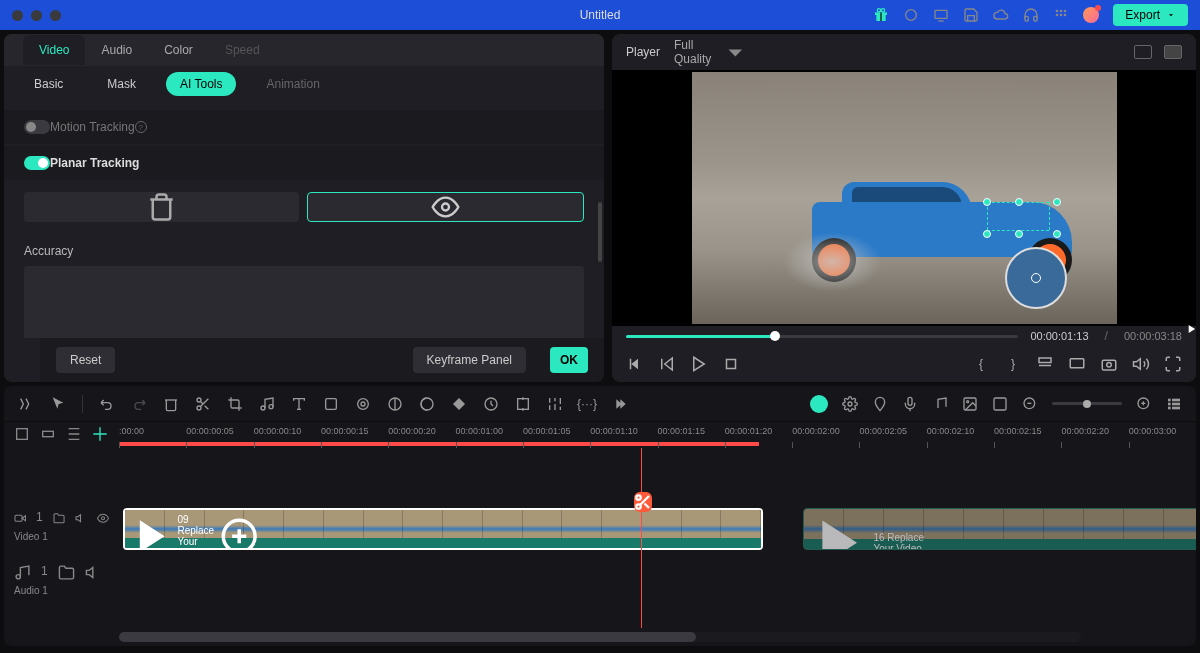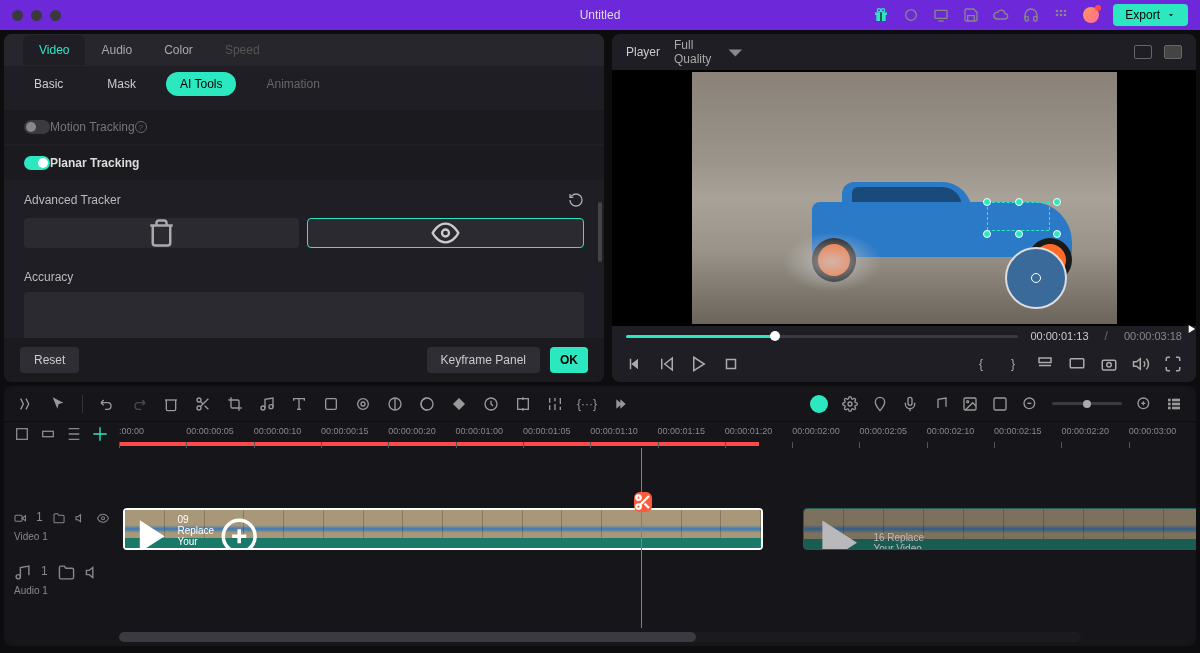--- a/index.html
+++ b/index.html
@@ -1,19 +1,19 @@
 <!DOCTYPE html>
 <html><head>
 <meta charset="utf-8">
 <style>
 * { box-sizing: border-box; margin: 0; padding: 0; font-family: -apple-system, BlinkMacSystemFont, "Segoe UI", sans-serif; }
 body { background: #0d0d0f; color: #ccc; width: 1200px; height: 653px; overflow: hidden; font-size: 12px; }
 
 
-.titlebar { height: 30px; background: #6d28d9; display: flex; align-items: center; padding: 0 12px; position: relative; }
+.titlebar { height: 30px; background: #1d4ed8; display: flex; align-items: center; padding: 0 12px; position: relative; }
 .traffic-lights { display: flex; gap: 8px; }
 .tl { width: 11px; height: 11px; border-radius: 50%; background: #3a3a3e; }
 .title-center { position: absolute; left: 50%; transform: translateX(-50%); font-size: 12px; color: #ddd; }
 .title-right { margin-left: auto; display: flex; align-items: center; gap: 14px; }
 .title-icon { width: 16px; height: 16px; color: #888; display: flex; align-items: center; justify-content: center; cursor: pointer; }
 .export-btn { background: #2ce8c0; color: #000; padding: 4px 12px; border-radius: 4px; font-size: 12px; font-weight: 500; display: flex; align-items: center; gap: 6px; cursor: pointer; }
 
 
 .main { display: flex; height: 356px; }
 .left-panel { width: 600px; background: #1e1e24; display: flex; flex-direction: column; border-radius: 8px; margin: 4px; overflow: hidden; }
@@ -48,21 +48,21 @@
 .tracker-title { font-size: 12px; color: #bbb; }
 .reset-icon { width: 16px; height: 16px; cursor: pointer; color: #aaa; }
 .tracker-buttons { display: flex; gap: 8px; }
 .tracker-btn { flex: 1; height: 30px; background: #2a2a30; border-radius: 4px; display: flex; align-items: center; justify-content: center; cursor: pointer; }
 .tracker-btn.highlight { border: 1.5px solid #2ce8c0; }
 
 .field-section { padding: 10px 20px; }
 .field-label { font-size: 12px; color: #bbb; margin-bottom: 8px; }
 .dropdown { background: #2a2a30; border-radius: 4px; padding: 8px 12px; display: flex; justify-content: space-between; align-items: center; cursor: pointer; font-size: 12px; color: #ccc; }
 
-.panel-footer { height: 44px; background: #1a1a1f; display: flex; align-items: center; padding: 0 16px; gap: 10px; }
+.panel-footer { height: 44px; background: #1a1a1f; display: flex; align-items: center; padding: 0 16px; gap: 24px; margin-left: 36px; }
 .footer-btn { padding: 6px 14px; border-radius: 4px; font-size: 12px; cursor: pointer; }
 .reset-btn { background: #2e2e34; color: #ccc; }
 .keyframe-btn { background: #2e2e34; color: #ccc; margin-left: auto; }
 .ok-btn { background: #2ce8c0; color: #000; font-weight: 600; padding: 6px 10px; }
 
 
 .player-header { height: 36px; display: flex; align-items: center; padding: 0 14px; gap: 14px; }
 .player-label { font-size: 12px; color: #ccc; }
 .quality-dd { display: flex; align-items: center; gap: 8px; color: #aaa; font-size: 12px; cursor: pointer; }
 .player-header-right { margin-left: auto; display: flex; gap: 12px; }
@@ -232,27 +232,20 @@
       <div class="section-row dark">
         <div class="toggle off"></div>
         <span class="section-label" style="color:#777">Motion Tracking</span>
         <div class="help-icon">?</div>
       </div>
       <div class="section-row dark" style="margin-top:2px">
         <div class="toggle on"></div>
         <span class="section-label bold">Planar Tracking</span>
       </div>
       <div class="tracker-section">
-        <div class="tracker-header">
-          <span class="tracker-title">Advanced Tracker</span>
-          <div class="reset-icon"><svg viewBox="0 0 24 24" fill="none" stroke="currentColor" stroke-width="2">
-                <path d="M3 12a9 9 0 109-9 9 9 0 00-6.3 2.6L3 8"></path>
-                <polyline points="3 3 3 8 8 8"></polyline>
-              </svg></div>
-        </div>
         <div class="tracker-buttons">
           <div class="tracker-btn">
               <svg width="16" height="16" viewBox="0 0 24 24" fill="none" stroke="#aaa" stroke-width="2">
                 <polyline points="3 6 5 6 21 6"></polyline>
                 <path d="M19 6v14a2 2 0 01-2 2H7a2 2 0 01-2-2V6m3 0V4a2 2 0 012-2h4a2 2 0 012 2v2"></path>
               </svg>
             </div>
           <div class="tracker-btn highlight">
               <svg width="18" height="18" viewBox="0 0 24 24" fill="none" stroke="#ccc" stroke-width="2">
                 <path d="M1 12s4-8 11-8 11 8 11 8-4 8-11 8-11-8-11-8z"></path>

